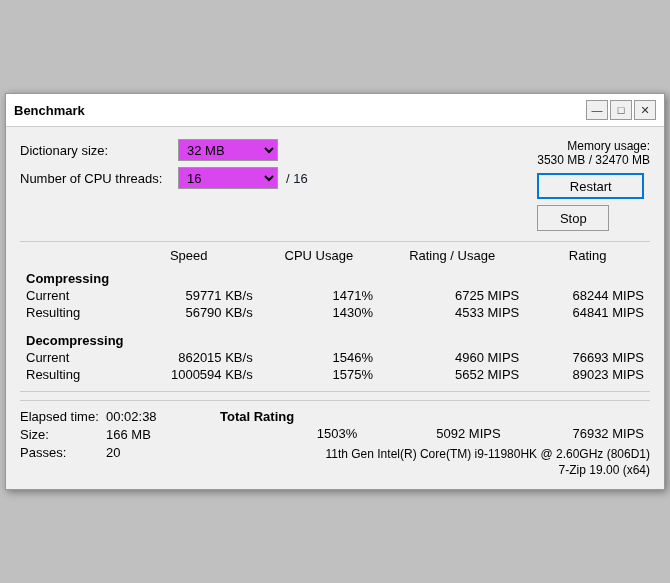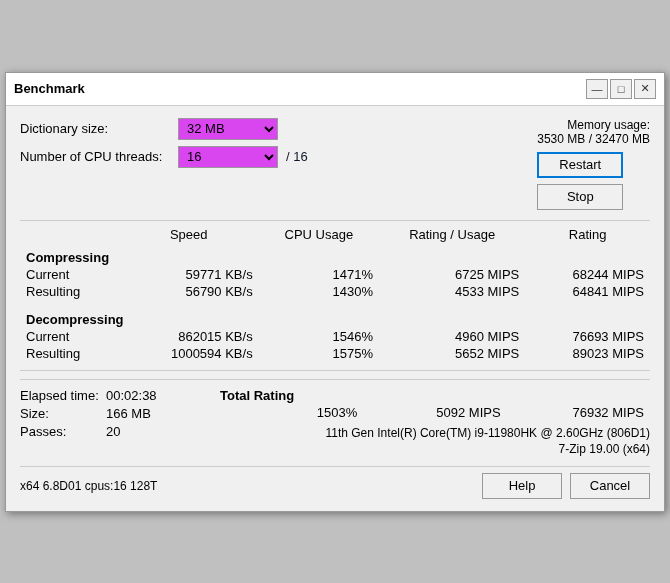--- a/index.html
+++ b/index.html
@@ -93,29 +93,29 @@
       gap: 6px;
     }
     .memory-info {
       display: flex;
       flex-direction: column;
       text-align: right;
     }
     .memory-label { color: #000; font-size: 12px; }
     .memory-value { color: #000; font-size: 12px; }
     .btn-restart {
-      width: 86px;
+      width: 107px;
       height: 26px;
       border: 2px solid #0078d7;
       background: #f0f0f0;
       cursor: pointer;
       font-size: 13px;
     }
     .btn-stop {
-      width: 86px;
+      width: 72px;
       height: 26px;
       border: 1px solid #999;
       background: #f0f0f0;
       cursor: pointer;
       font-size: 13px;
     }
 
     .divider {
       border: none;
       border-top: 1px solid #ccc;
@@ -346,22 +346,15 @@
             <span class="total-cell">1503%</span>
             <span class="total-cell">5092 MIPS</span>
             <span class="total-cell">76932 MIPS</span>
           </div>
         </div>
         <div class="cpu-info">11th Gen Intel(R) Core(TM) i9-11980HK @ 2.60GHz (806D1)</div>
         <div class="app-info">7-Zip 19.00 (x64)</div>
       </div>
     </div>
 
-    <div class="footer">
-      <span class="footer-version">x64 6.8D01 cpus:16 128T</span>
-      <div class="footer-buttons">
-        <button class="btn-help">Help</button>
-        <button class="btn-cancel">Cancel</button>
-      </div>
-    </div>
 
   </div>
 </div>
 
 </body></html>

